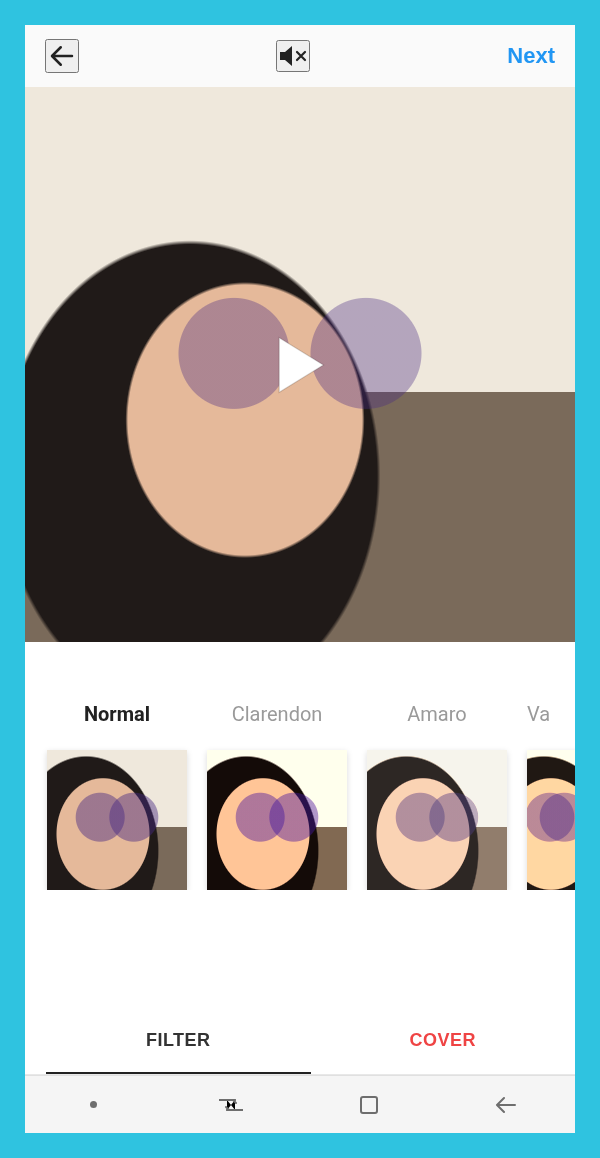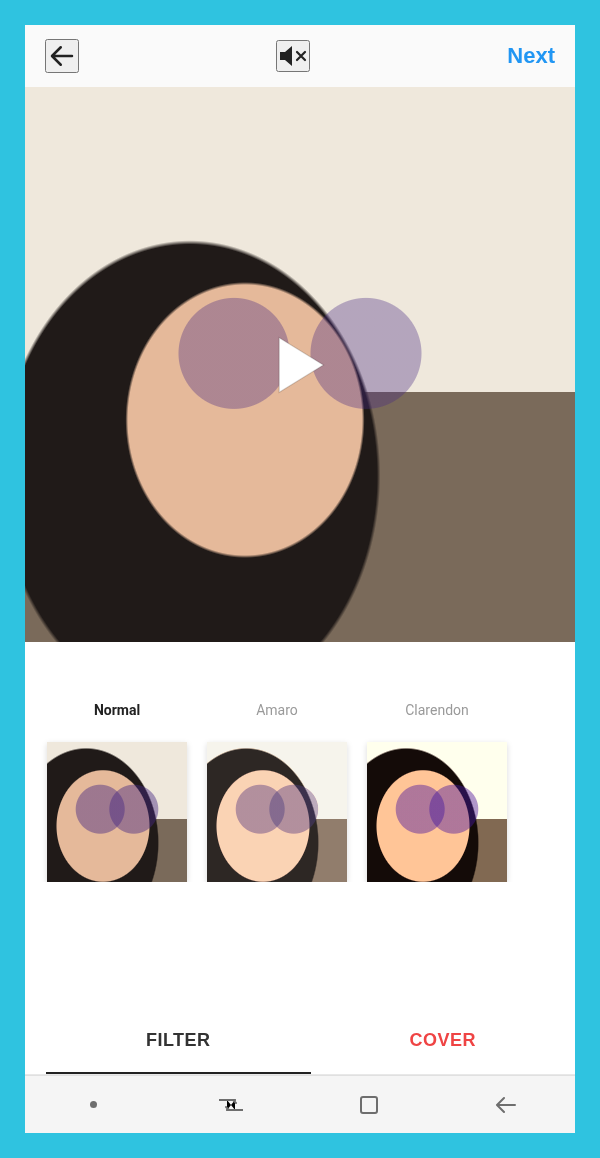--- a/index.html
+++ b/index.html
@@ -79,21 +79,21 @@
     padding: 0 22px;
     overflow: hidden;
   }
   .filter-item {
     width: 140px;
     flex: 0 0 140px;
     text-align: center;
     cursor: pointer;
   }
   .filter-item .label {
-    font-size: 14px;
+    font-size: 20px;
     font-weight: 400;
     color: #9a9a9a;
     margin-bottom: 24px;
     white-space: nowrap;
   }
   .filter-item.active .label {
     color: #222;
     font-weight: 700;
   }
   .filter-item .swatch {
@@ -186,29 +186,33 @@
 
   <div class="filter-area">
     <div class="filter-strip">
 
       <div class="filter-item active">
         <div class="label">Normal</div>
         <div class="swatch swatch-normal"></div>
       </div>
 
       <div class="filter-item">
+        <div class="label">Clarendon</div>
+        <div class="swatch swatch-normal swatch-clarendon"></div>
+      </div>
+
+      <div class="filter-item">
         <div class="label">Amaro</div>
         <div class="swatch swatch-normal swatch-amaro"></div>
       </div>
 
-      <div class="filter-item">
-        <div class="label">Clarendon</div>
-        <div class="swatch swatch-normal swatch-clarendon"></div>
-      </div>
-
+      <div class="filter-item" style="flex:0 0 60px;width:60px;">
+        <div class="label" style="text-align:left;">Va</div>
+        <div class="swatch swatch-normal swatch-valencia" style="width:60px;"></div>
+      </div>
 
     </div>
   </div>
 
   <div class="bottom-tabs">
     <button class="tab active">FILTER</button>
     <button class="tab">COVER</button>
   </div>
 
   <div class="navbar">

